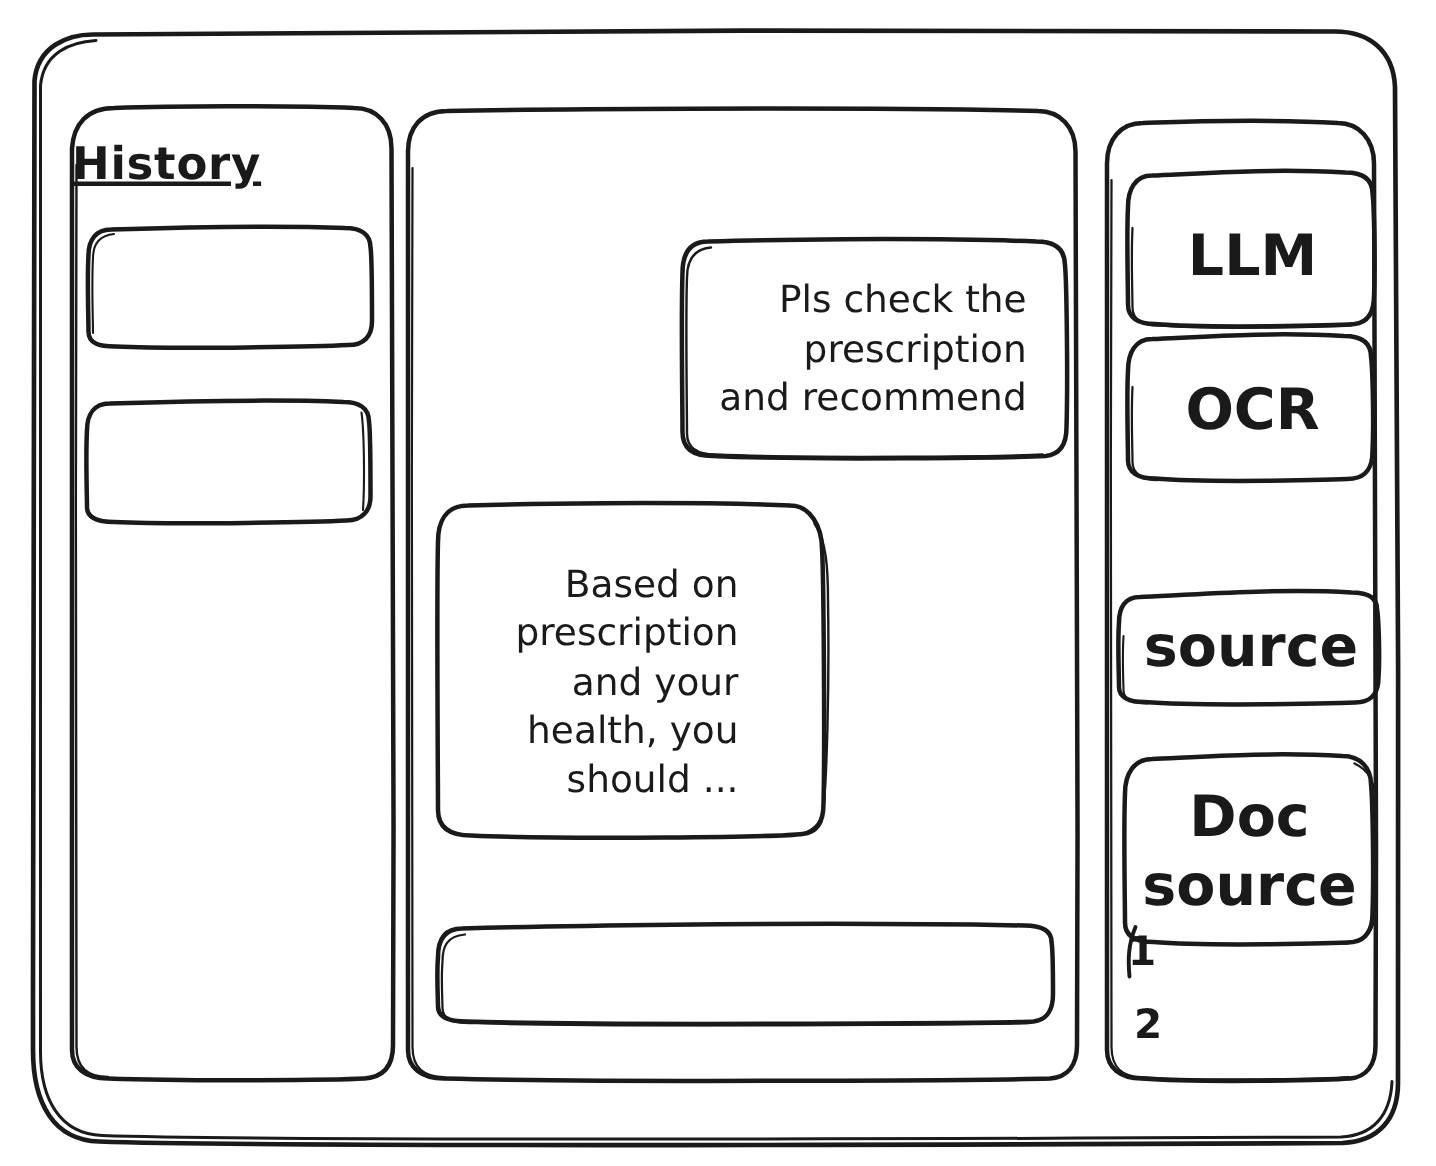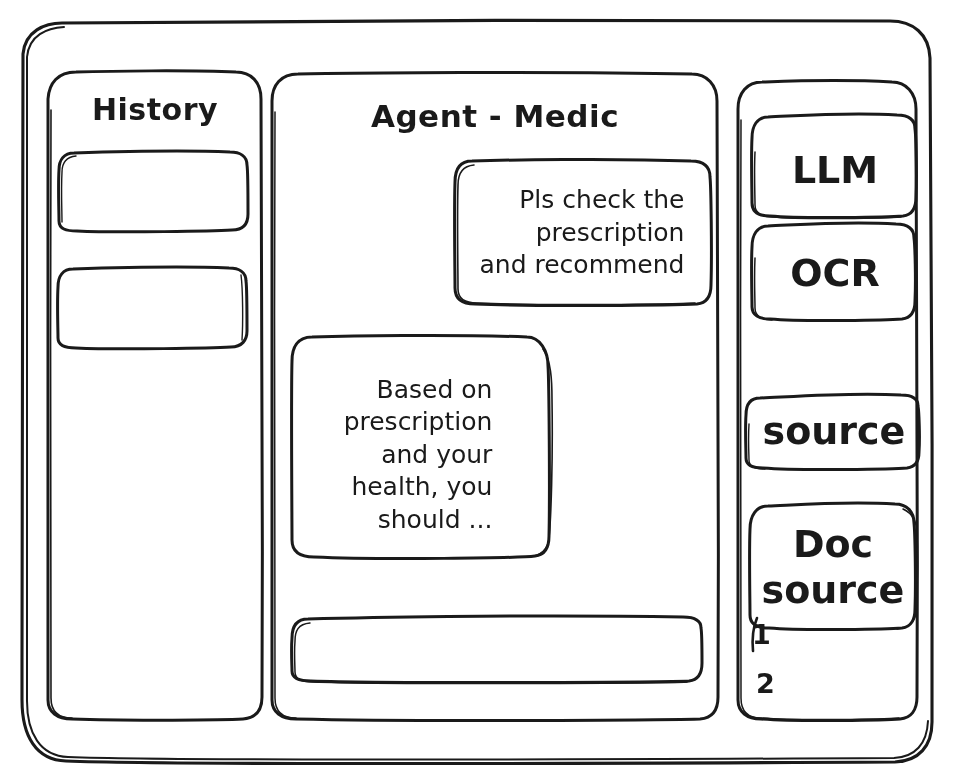--- a/index.html
+++ b/index.html
@@ -41,22 +41,23 @@
     vector-effect: non-scaling-stroke;
   }
 
   
   .lbl {
     position: absolute;
     font-family: "DejaVu Sans", sans-serif;
     color: #1a1a1a;
     white-space: pre;
     line-height: 1.22;
-    text-align: center;
+    text-align: left;
     letter-spacing: 0.5px;
+    text-decoration: underline;
   }
 
   #panel-title-history {
     left: 48px;
     top: 92px;
     width: 214px;
     font-size: 30px;
     font-weight: 600;
   }
 
@@ -364,21 +365,20 @@
   <div class="hit" style="left:58px;top:151px;width:191px;height:81px;">
     <span class="lbl" style="left:0;top:26px;width:191px;font-size:22px;"></span>
   </div>
 
   <div class="hit" style="left:58px;top:267px;width:190px;height:82px;">
     <span class="lbl" style="left:0;top:26px;width:190px;font-size:22px;"></span>
   </div>
 
   <div class="hit" style="left:272px;top:74px;width:446px;height:646px;"></div>
 
-  <div class="lbl" id="panel-title-agent">Agent - Medic</div>
 
   <div class="bubble-text" id="user-msg-text">Pls check the<br>prescription<br>and recommend</div>
 
   <div class="bubble-text" id="agent-msg-text">Based on<br>prescription<br>and your<br>health, you<br>should ...</div>
 
   <div class="hit" style="left:292px;top:617px;width:410px;height:65px;">
     <span class="lbl" style="left:16px;top:20px;width:370px;text-align:left;font-size:22px;"></span>
   </div>
 
   <div class="hit" style="left:738px;top:82px;width:180px;height:638px;"></div>

